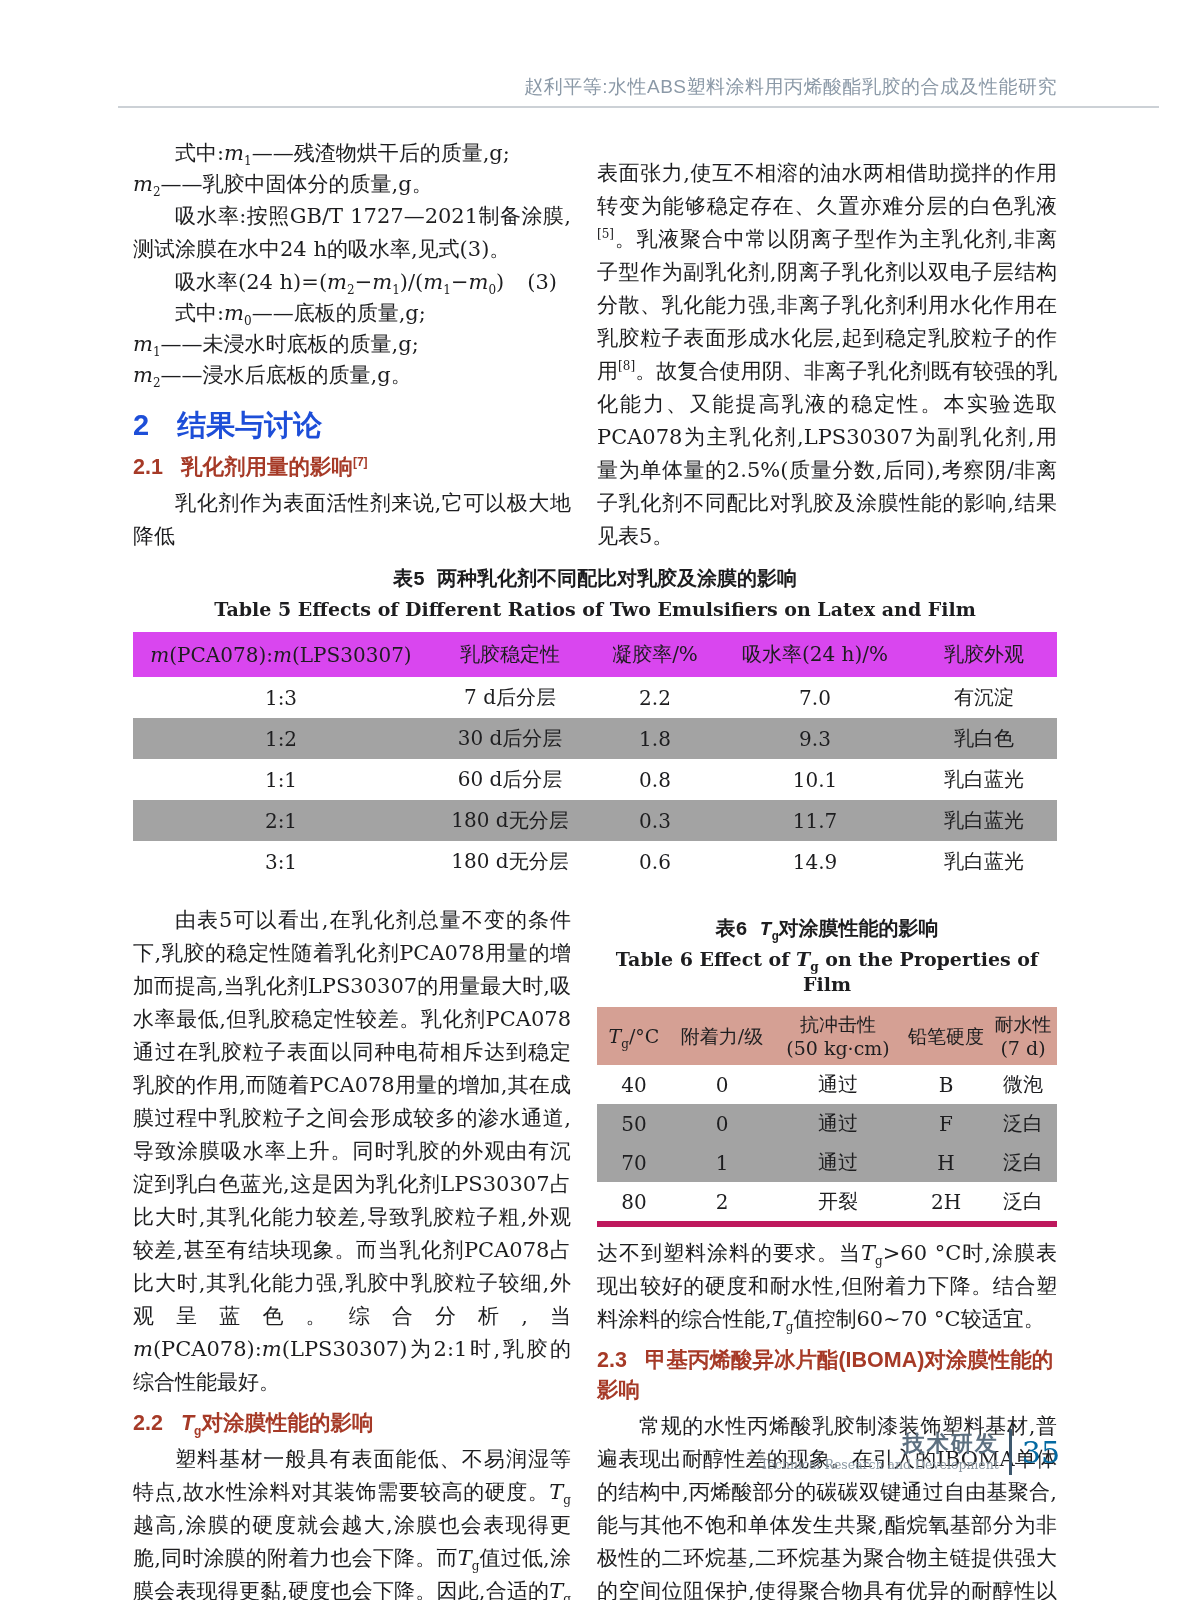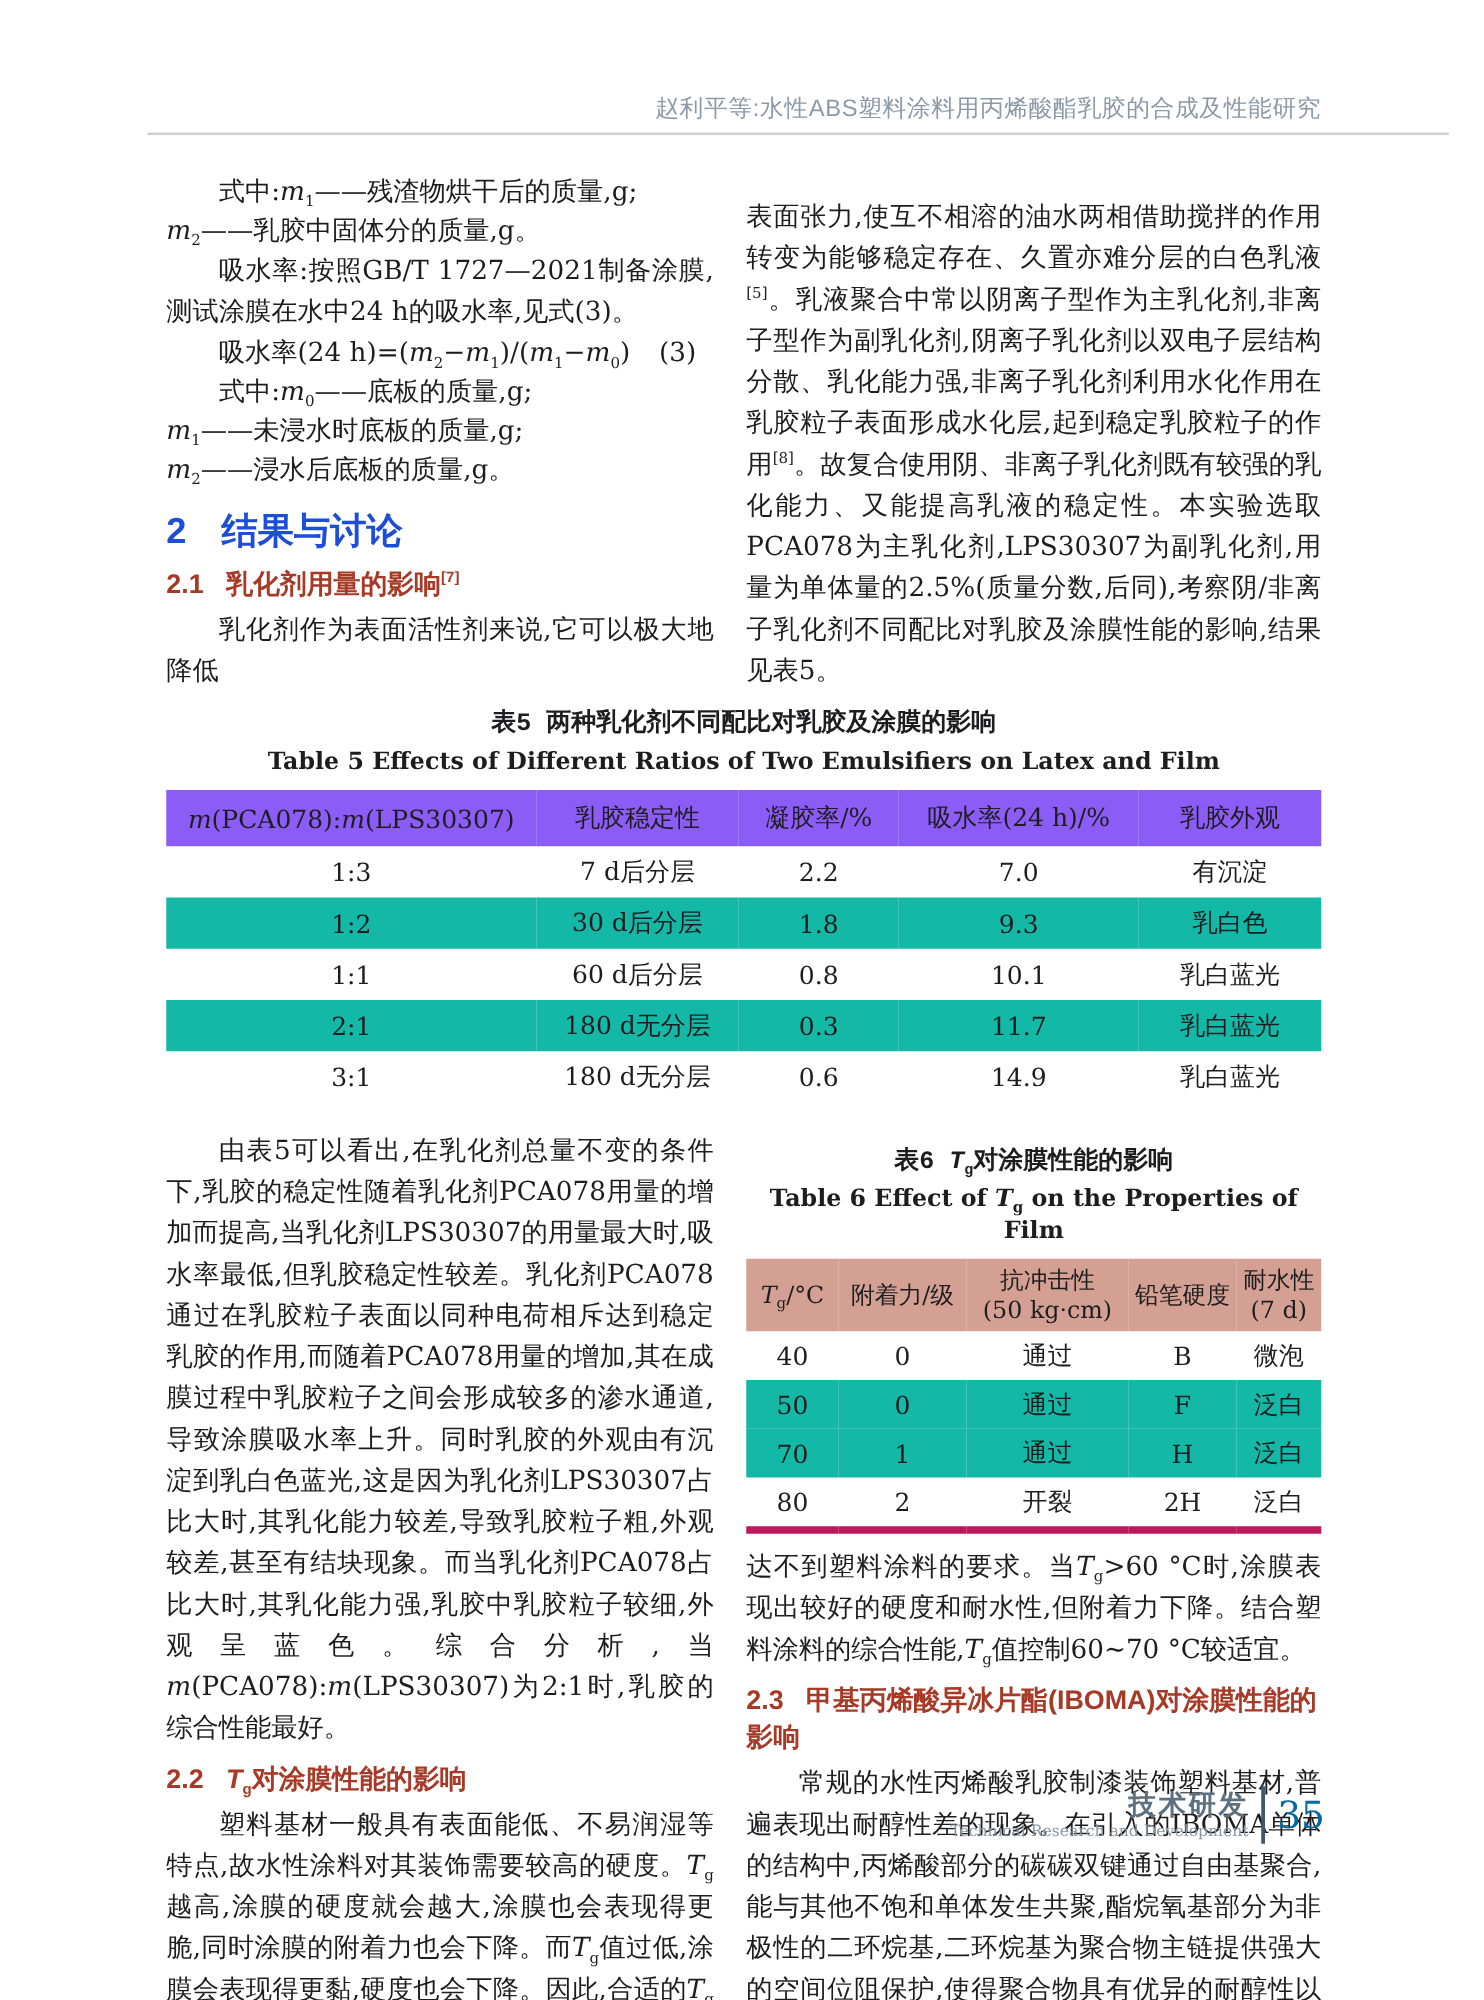--- a/index.html
+++ b/index.html
@@ -33,25 +33,25 @@
   .sub{margin:9px 0 5px;font-family:"Liberation Sans",sans-serif;font-weight:bold;
     font-size:21.5px;color:#a63a27;line-height:30px;}
   .sub .num{margin-right:18px;font-family:"Liberation Sans",sans-serif;}
   .tblock{width:100%;}
   .cap-cn{text-align:center;font-family:Liberation Mono, monospace;font-weight:bold;
     font-size:20px;line-height:26px;margin-top:14px;}
   .cap-en{text-align:center;font-weight:bold;font-size:19px;line-height:25px;margin:4px 0 10px;}
   table{border-collapse:collapse;width:100%;table-layout:fixed;}
   th{font-weight:normal;}
   th,td{text-align:center;vertical-align:middle;}
-  .t5 th{background:#8b5cf6;font-size:20px;padding:9px 2px;}
+  .t5 th{background:#d946ef;font-size:20px;padding:9px 2px;}
   .t5 td{font-size:20px;padding:7px 2px;}
   .t6 th{background:#d5a094;font-size:19px;line-height:24px;padding:5px 1px;}
   .t6 td{font-size:20px;padding:6px 1px;}
-  tr.stripe td{background:#14b8a6;}
+  tr.stripe td{background:#a3a3a3;}
   .t6 table{border-bottom:6px solid #be185d;}
   .t6-wrap{margin-bottom:10px;}
   .footer{position:absolute;top:1429px;right:127px;display:flex;align-items:center;}
   .f-labels{text-align:right;margin-right:10px;}
   .f-cn{font-family:"Liberation Sans",sans-serif;font-weight:bold;font-size:22px;
     color:#5d7080;letter-spacing:2px;line-height:26px;}
   .f-en{font-size:12.5px;color:#8a97a1;line-height:16px;}
   .f-bar{width:3px;height:46px;background:#3e586e;margin-right:10px;}
   .f-num{font-size:30px;color:#0369a1;}
   .mt6{margin-top:6px;}

